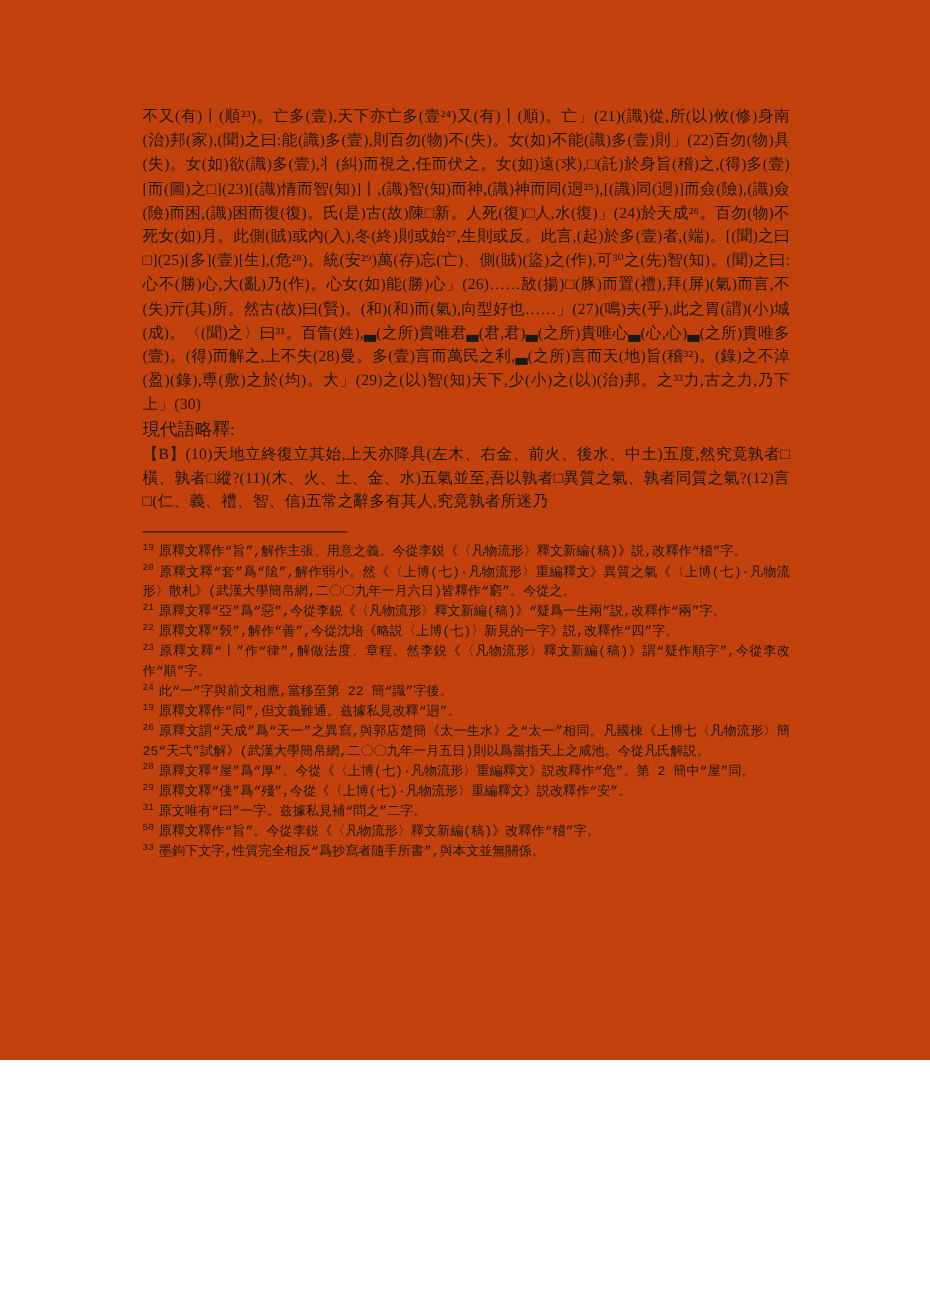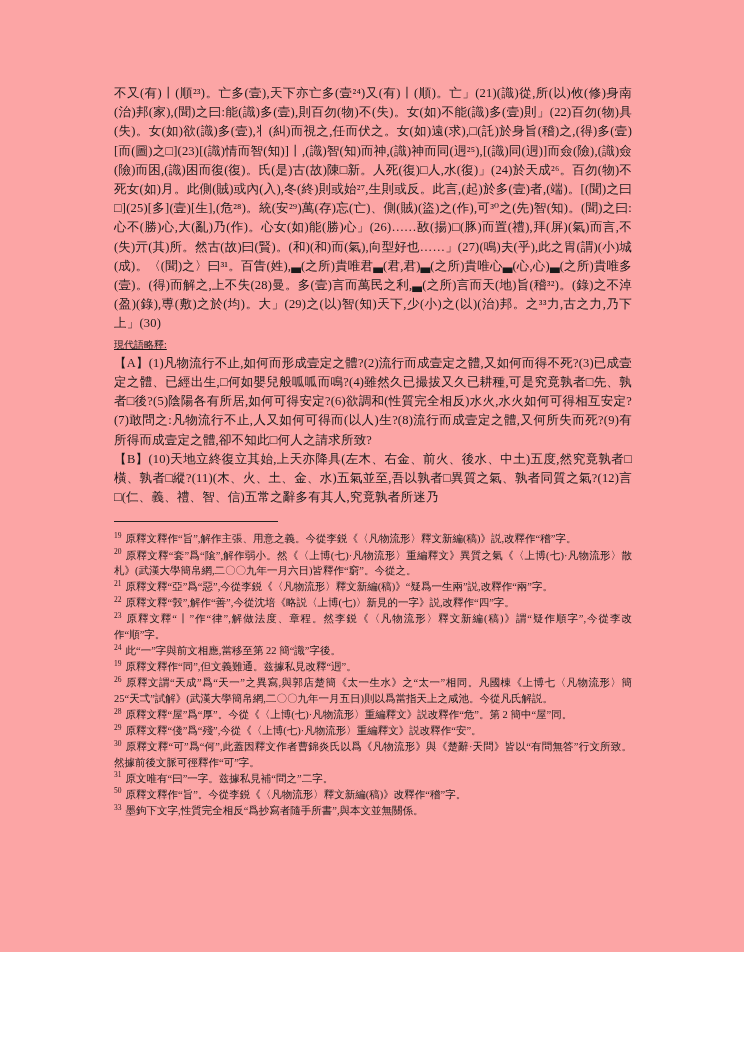--- a/index.html
+++ b/index.html
@@ -1,93 +1,90 @@
 <!DOCTYPE html>
 <html><head>
 <meta charset="utf-8">
 <style>
   html, body { margin: 0; padding: 0; background: #ffffff; }
   .page {
     position: relative;
     width: 744px;
-    height: 952px;
-    background: #fca5a5;
+    height: 848px;
+    background: #c2410c;
     overflow: hidden;
     font-family: "Liberation Serif", "DejaVu Serif", serif;
     color: #1a1a1a;
   }
   .content {
     position: absolute;
     left: 114px;
     top: 84px;
     width: 518px;
   }
   .main-text {
     font-size: 12.5px;
     line-height: 19.2px;
     text-align: justify;
     letter-spacing: 0.2px;
   }
   .section-title {
-    font-size: 10px;
+    font-size: 14px;
     line-height: 19.2px;
     margin-top: 1px;
-    text-decoration: underline;
   }
   .para {
     font-size: 12.5px;
     line-height: 19.2px;
     text-align: justify;
     letter-spacing: 0.2px;
   }
   .footnote-sep {
     border: none;
     border-top: 1px solid #222;
     width: 164px;
     margin: 14px 0 9px 0;
   }
   .footnotes {
     font-size: 10.5px;
     line-height: 15.6px;
     text-align: justify;
   }
-  .footnote { margin: 0 0 0.5px 0; }
+  .footnote { margin: 0 0 0.5px 0; font-family: Liberation Mono, monospace; }
   .footnote .fn-num {
     font-size: 7.5px;
     vertical-align: super;
     line-height: 0;
     margin-right: 4px;
   }
 </style>
 </head>
 <body>
 
 <div class="page">
   <div class="content">
 
     <div class="main-text">不又(有)丨(順²³)。亡多(壹),天下亦亡多(壹²⁴)又(有)丨(順)。亡」(21)(識)從,所(以)攸(修)身南(治)邦(家),(聞)之曰:能(識)多(壹),則百勿(物)不(失)。女(如)不能(識)多(壹)則」(22)百勿(物)具(失)。女(如)欲(識)多(壹),丬(糾)而視之,任而伏之。女(如)遠(求),□(託)於身旨(稽)之,(得)多(壹)[而(圖)之□](23)[(識)情而智(知)]丨,(識)智(知)而神,(識)神而同(迵²⁵),[(識)同(迵)]而僉(險),(識)僉(險)而困,(識)困而復(復)。氏(是)古(故)陳□新。人死(復)□人,水(復)」(24)於天成²⁶。百勿(物)不死女(如)月。此側(賊)或內(入),冬(終)則或始²⁷,生則或反。此言,(起)於多(壹)者,(端)。[(聞)之曰□](25)[多](壹)[生],(危²⁸)。統(安²⁹)萬(存)忘(亡)、側(賊)(盜)之(作),可³⁰之(先)智(知)。(聞)之曰:心不(勝)心,大(亂)乃(作)。心女(如)能(勝)心」(26)……敔(揚)□(豚)而置(禮),拜(屏)(氣)而言,不(失)亓(其)所。然古(故)曰(賢)。(和)(和)而(氣),向型好也……」(27)(鳴)夫(乎),此之胃(謂)(小)城(成)。〈(聞)之〉曰³¹。百眚(姓),▃(之所)貴唯君▃(君,君)▃(之所)貴唯心▃(心,心)▃(之所)貴唯多(壹)。(得)而解之,上不失(28)曼。多(壹)言而萬民之利,▃(之所)言而天(地)旨(稽³²)。(錄)之不淖(盈)(錄),尃(敷)之於(均)。大」(29)之(以)智(知)天下,少(小)之(以)(治)邦。之³³力,古之力,乃下上」(30)</div>
 
     <div class="section-title">現代語略釋:</div>
 
-    <div class="para">【A】(1)凡物流行不止,如何而形成壹定之體?(2)流行而成壹定之體,又如何而得不死?(3)已成壹定之體、已經出生,□何如嬰兒般呱呱而鳴?(4)雖然久已撮拔又久已耕種,可是究竟孰者□先、孰者□後?(5)陰陽各有所居,如何可得安定?(6)欲調和(性質完全相反)水火,水火如何可得相互安定?(7)敢問之:凡物流行不止,人又如何可得而(以人)生?(8)流行而成壹定之體,又何所失而死?(9)有所得而成壹定之體,卻不知此□何人之請求所致?</div>
     <div class="para">【B】(10)天地立終復立其始,上天亦降具(左木、右金、前火、後水、中土)五度,然究竟孰者□橫、孰者□縱?(11)(木、火、土、金、水)五氣並至,吾以孰者□異質之氣、孰者同質之氣?(12)言□(仁、義、禮、智、信)五常之辭多有其人,究竟孰者所迷乃</div>
 
     <hr class="footnote-sep">
 
     <div class="footnotes">
       <div class="footnote"><span class="fn-num">19</span><span>原釋文釋作“旨”,解作主張、用意之義。今從李鋭《〈凡物流形〉釋文新編(稿)》説,改釋作“稽”字。</span></div>
       <div class="footnote"><span class="fn-num">20</span><span>原釋文釋“套”爲“隂”,解作弱小。然《〈上博(七)·凡物流形〉重編釋文》異質之氣《〈上博(七)·凡物流形〉散札》(武漢大學簡帛網,二〇〇九年一月六日)皆釋作“窮”。今從之。</span></div>
       <div class="footnote"><span class="fn-num">21</span><span>原釋文釋“亞”爲“惡”,今從李鋭《〈凡物流形〉釋文新編(稿)》“疑爲一生兩”説,改釋作“兩”字。</span></div>
       <div class="footnote"><span class="fn-num">22</span><span>原釋文釋“㝅”,解作“善”,今從沈培《略説〈上博(七)〉新見的一字》説,改釋作“四”字。</span></div>
       <div class="footnote"><span class="fn-num">23</span><span>原釋文釋“丨”作“律”,解做法度、章程。然李鋭《〈凡物流形〉釋文新編(稿)》謂“疑作順字”,今從李改作“順”字。</span></div>
       <div class="footnote"><span class="fn-num">24</span><span>此“一”字與前文相應,當移至第 22 簡“識”字後。</span></div>
       <div class="footnote"><span class="fn-num">19</span><span>原釋文釋作“同”,但文義難通。兹據私見改釋“迵”。</span></div>
       <div class="footnote"><span class="fn-num">26</span><span>原釋文謂“天成”爲“天一”之異寫,與郭店楚簡《太一生水》之“太一”相同。凡國棟《上博七〈凡物流形〉簡25“天弌”試解》(武漢大學簡帛網,二〇〇九年一月五日)則以爲當指天上之咸池。今從凡氏解説。</span></div>
       <div class="footnote"><span class="fn-num">28</span><span>原釋文釋“屋”爲“厚”。今從《〈上博(七)·凡物流形〉重編釋文》説改釋作“危”。第 2 簡中“屋”同。</span></div>
       <div class="footnote"><span class="fn-num">29</span><span>原釋文釋“俴”爲“殘”,今從《〈上博(七)·凡物流形〉重編釋文》説改釋作“安”。</span></div>
-      <div class="footnote"><span class="fn-num">30</span><span>原釋文釋“可”爲“何”,此蓋因釋文作者曹錦炎氏以爲《凡物流形》與《楚辭·天問》皆以“有問無答”行文所致。然據前後文脈可徑釋作“可”字。</span></div>
       <div class="footnote"><span class="fn-num">31</span><span>原文唯有“曰”一字。兹據私見補“問之”二字。</span></div>
       <div class="footnote"><span class="fn-num">50</span><span>原釋文釋作“旨”。今從李鋭《〈凡物流形〉釋文新編(稿)》改釋作“稽”字。</span></div>
       <div class="footnote"><span class="fn-num">33</span><span>墨鉤下文字,性質完全相反“爲抄寫者隨手所書”,與本文並無關係。</span></div>
     </div>
 
   </div>
 </div>
 
 </body></html>

